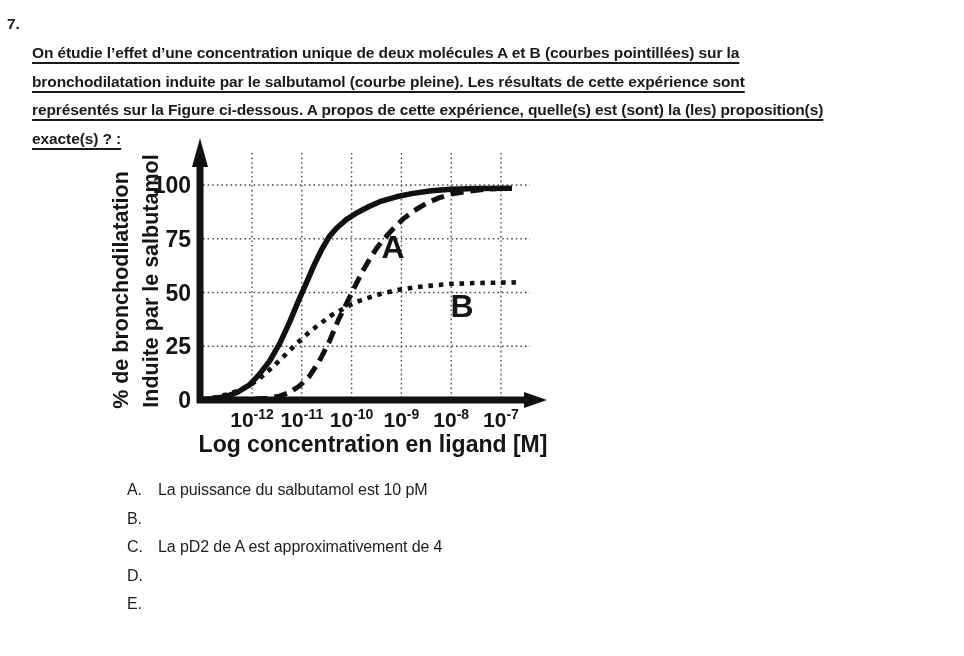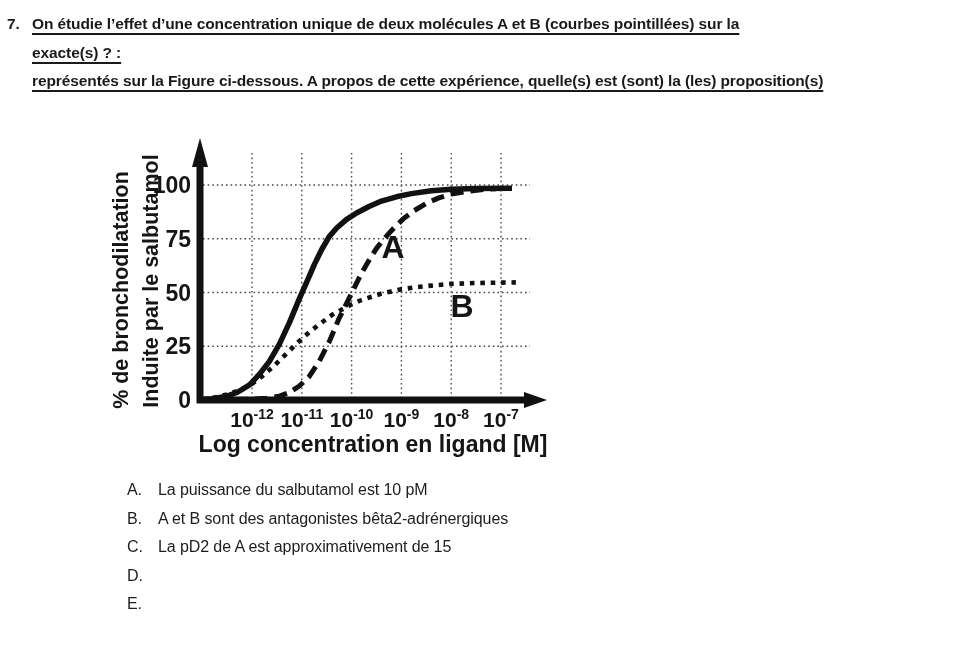--- a/index.html
+++ b/index.html
@@ -13,21 +13,21 @@
   }
   
   .question{
     position:absolute;left:7px;top:10px;width:950px;
     display:flex;
   }
   .qnum{
     font-weight:700;font-size:15.5px;line-height:28.5px;
     width:25px;flex:0 0 25px;
   }
-  .qtext{font-size:15.5px;font-weight:700;line-height:28.5px;letter-spacing:-0.1px;}
+  .qtext{font-size:15.5px;font-weight:700;line-height:28.5px;letter-spacing:-0.1px;margin-top:29px;}
   .qline{
     white-space:nowrap;
     text-decoration:underline;
     text-decoration-thickness:1.5px;
     text-underline-offset:4px;
   }
   
   svg.chart{
     position:absolute;left:0;top:0;width:964px;height:656px;
     pointer-events:none;
@@ -58,22 +58,23 @@
   .letter{width:31px;flex:0 0 31px;}
   .otext .oline{white-space:nowrap;}
 </style>
 </head>
 <body>
 
 <div class="question">
   <div class="qnum">7.</div>
   <div class="qtext">
     <div class="qline">On étudie l’effet d’une concentration unique de deux molécules A et B (courbes pointillées) sur la</div>
+    <div class="qline">bronchodilatation induite par le salbutamol (courbe pleine). Les résultats de cette expérience sont</div>
+    <div class="qline">représentés sur la Figure ci-dessous. A propos de cette expérience, quelle(s) est (sont) la (les) proposition(s)</div>
     <div class="qline">exacte(s) ? :</div>
-    <div class="qline">représentés sur la Figure ci-dessous. A propos de cette expérience, quelle(s) est (sont) la (les) proposition(s)</div>
   </div>
 </div>
 
 <svg class="chart" id="chart" viewBox="0 0 964 656" xmlns="http://www.w3.org/2000/svg">
     <g>
       <line class="g-grid" x1="252" y1="153" x2="252" y2="398"></line>
       <line class="g-grid" x1="301.8" y1="153" x2="301.8" y2="398"></line>
       <line class="g-grid" x1="351.6" y1="153" x2="351.6" y2="398"></line>
       <line class="g-grid" x1="401.4" y1="153" x2="401.4" y2="398"></line>
       <line class="g-grid" x1="451.2" y1="153" x2="451.2" y2="398"></line>
@@ -114,25 +115,24 @@
     <text class="curveLabel" x="462.15599999999995" y="317.225">B</text>
   </svg>
 
 <div class="options">
   <div class="opt">
     <span class="letter">A.</span>
     <span class="otext"><span class="oline">La puissance du salbutamol est 10 pM</span></span>
   </div>
   <div class="opt">
     <span class="letter">B.</span>
-    <span class="otext"><span class="oline">A et B sont des antagonistes bêta2-adrénergiques</span></span>
   </div>
   <div class="opt">
     <span class="letter">C.</span>
-    <span class="otext"><span class="oline">La pD2 de A est approximativement de 15</span></span>
+    <span class="otext"><span class="oline">La pD2 de A est approximativement de 4</span></span>
   </div>
   <div class="opt">
     <span class="letter">D.</span>
   </div>
   <div class="opt">
     <span class="letter">E.</span>
   </div>
 </div>
 
 </body></html>

